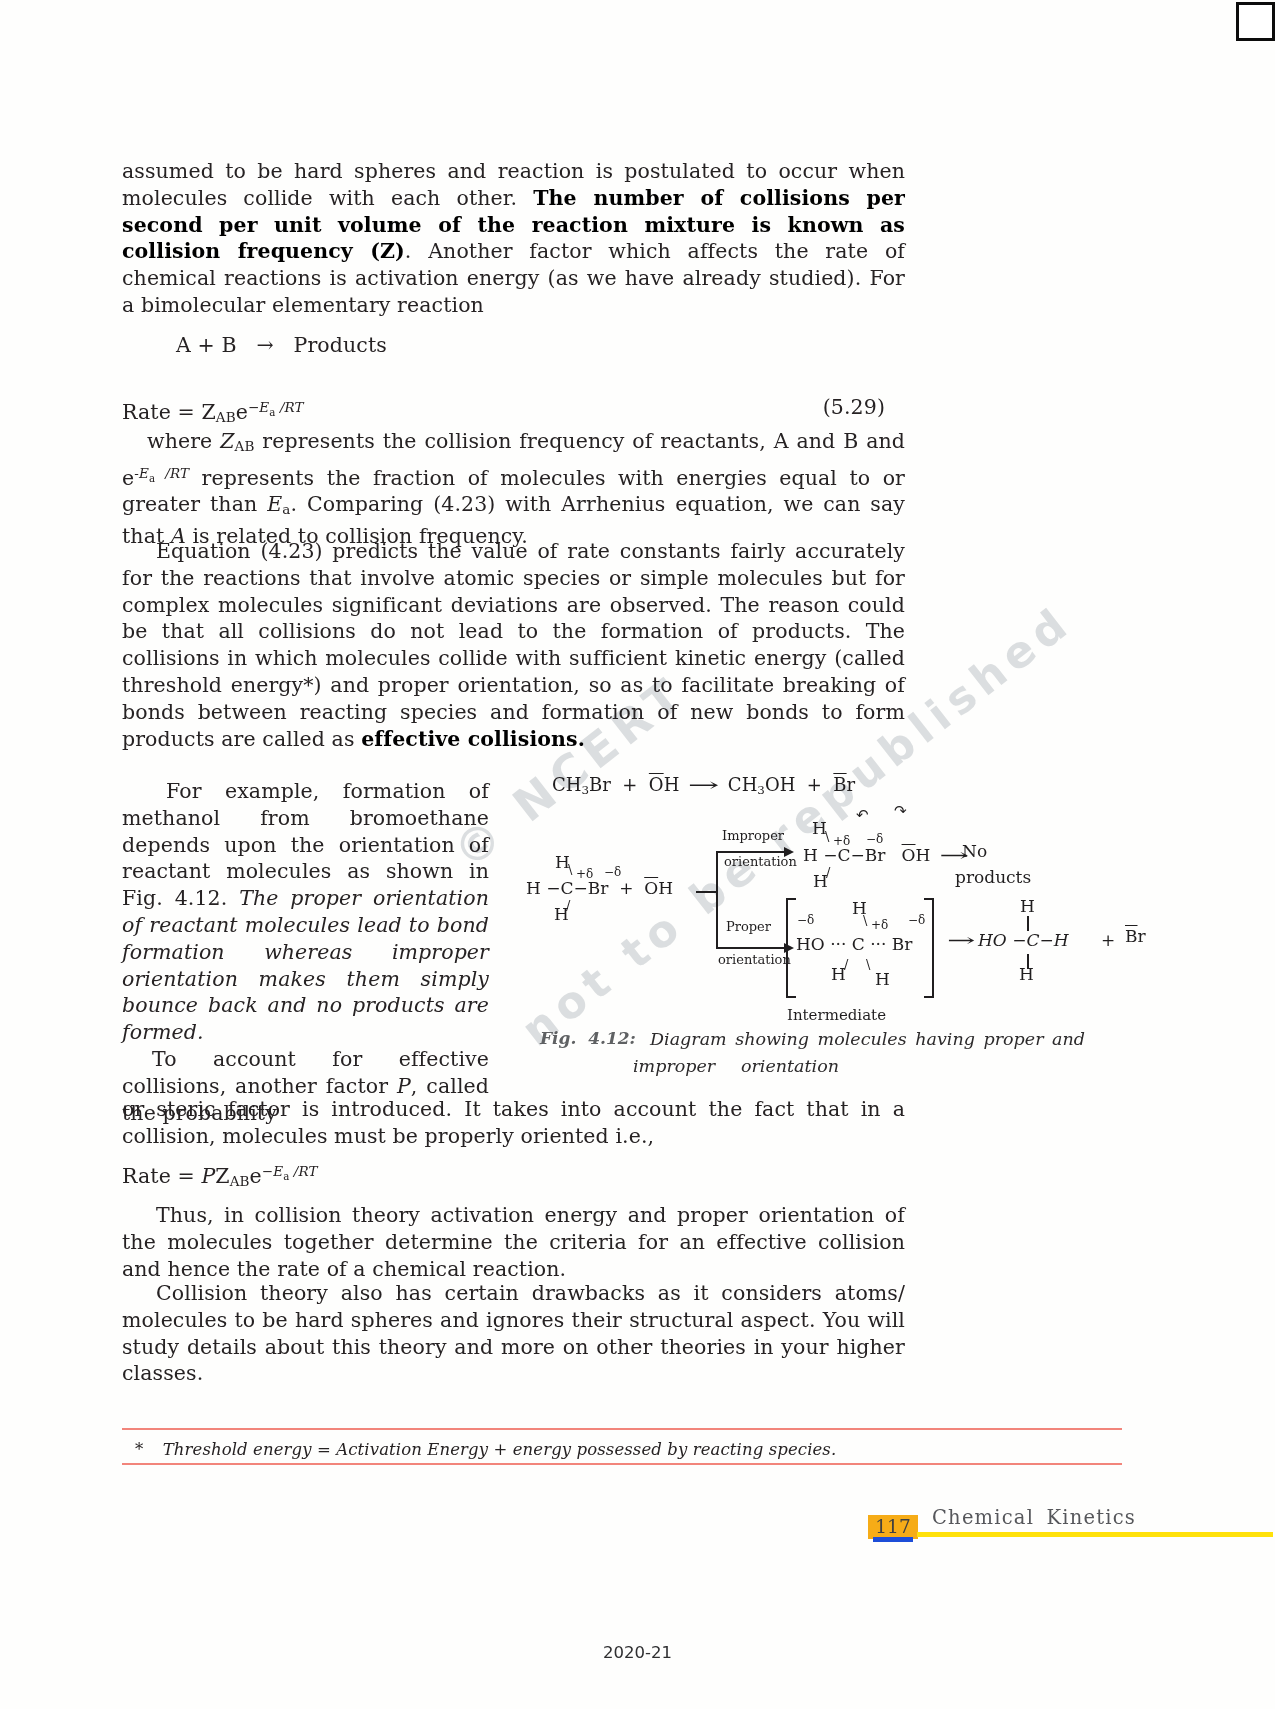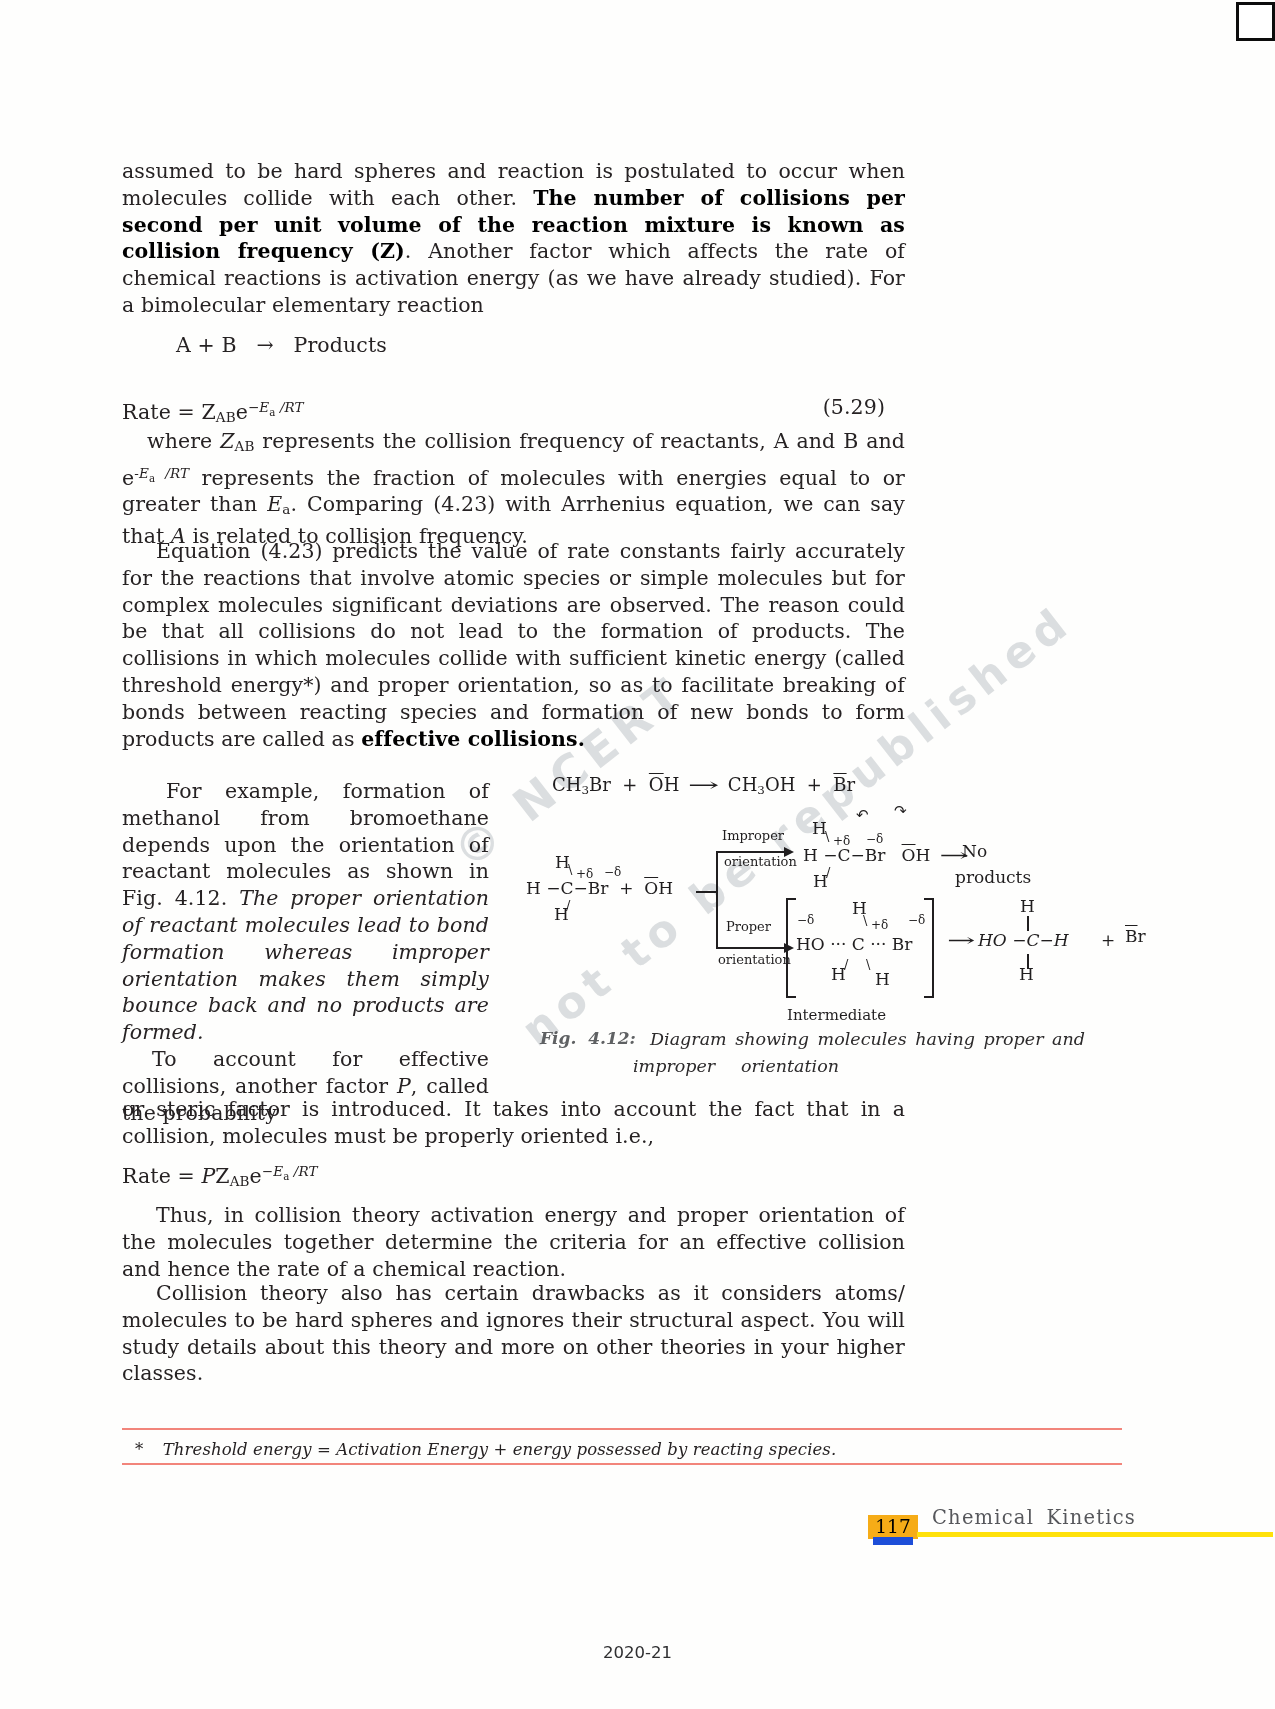--- a/index.html
+++ b/index.html
@@ -31,21 +31,21 @@
   .sans{font-family:"DejaVu Sans","Liberation Sans",sans-serif}
   .arr{display:inline-block;transform:scaleX(2.1);margin:0 11px}
   .arrx{transform:scaleX(2);transform-origin:left center}
   .cap-label{position:absolute;left:40px;top:258px;font-size:17px;font-style:italic;font-weight:bold;color:#5f6163;white-space:pre}
   .cap-text{position:absolute;font-size:17.5px;font-style:italic;color:#2c2a2b;white-space:pre;word-spacing:3px}
   .fn-rule{position:absolute;left:122px;width:1000px;height:2px;background:#f2857b}
   .fn{font-size:16.5px;padding-left:13px}
   .fn-marker{margin-right:14px}
   .fn-text{font-style:italic}
   .pgbox{position:absolute;left:868px;top:1515px;width:50px;height:24px;background:#f6ac17;text-align:center}
-  .pgnum{font-size:18.5px;color:#000000;line-height:24px;border-bottom:8px solid #1d4ed8;padding:0 2px}
+  .pgnum{font-size:18.5px;color:#404040;line-height:24px;border-bottom:5px solid #1d4ed8;padding:0 2px}
   .chapter{position:absolute;left:932px;top:1506px;font-size:19.5px;color:#56575b;letter-spacing:1.2px;word-spacing:5px}
   .yellowline{position:absolute;left:917px;top:1532px;width:356px;height:5px;background:#ffe10a}
   .year{position:absolute;left:0;top:1643px;width:100%;text-align:center;
         font-family:"DejaVu Sans","Liberation Sans",sans-serif;font-size:16.5px;color:#2f2f31}
   .corner{position:absolute;left:1236px;top:2px;width:33px;height:33px;border:3px solid #0c0c0c;background:#fff}
   .wm{position:absolute;font-family:"DejaVu Sans","Liberation Sans",sans-serif;font-weight:bold;color:#a9b0b5;
       opacity:.4;letter-spacing:7px;white-space:pre}
   .wm1{left:430px;top:745px;font-size:46px;transform:rotate(-38deg)}
   .wm2{left:455px;top:800px;font-size:44px;transform:rotate(-38deg)}
 </style>

